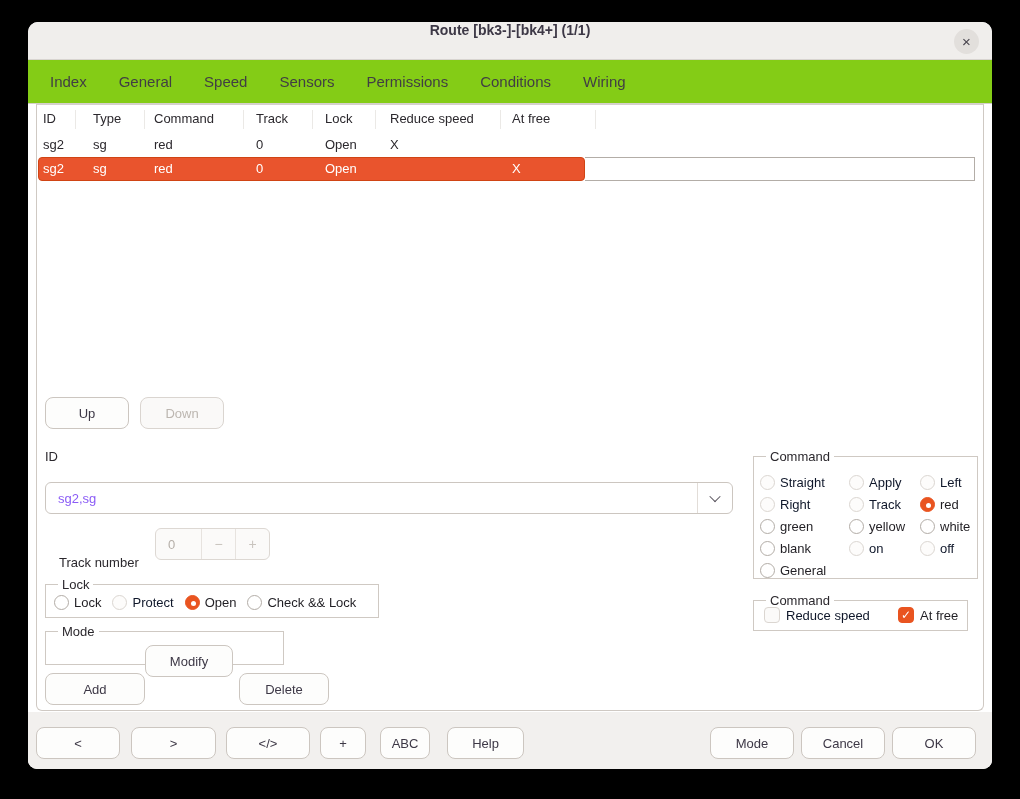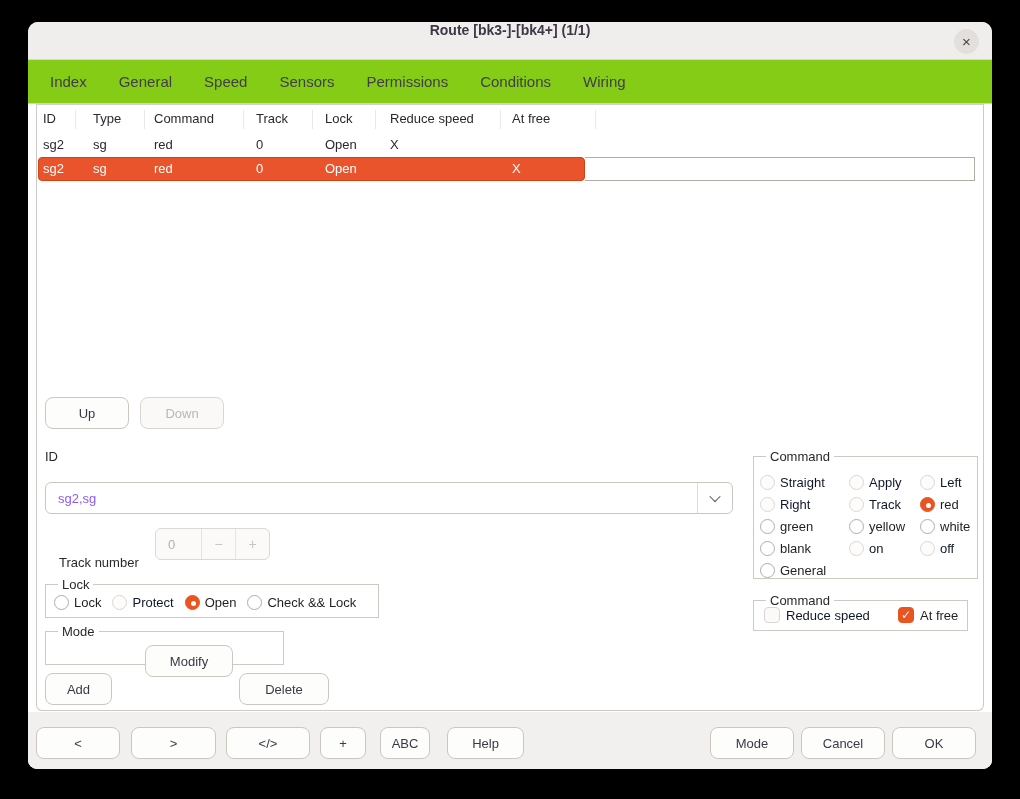--- a/index.html
+++ b/index.html
@@ -199,21 +199,21 @@
                 <div class="radio normal"></div>
                 <div class="rlabel">Check &amp;&amp; Lock</div>
               </div>
             </div>
         </div>
 
         <div class="fieldset" style="left:8px; top:526px; width:239px; height:34px;">
           <div class="legend">Mode</div>
         </div>
 
-        <div class="btn" style="left:8px; top:568px; width:67px;">
+        <div class="btn" style="left:8px; top:568px; width:100px;">
           <span>Add</span>
         </div>
         <div class="btn" style="left:108px; top:540px; width:88px;">
           <span>Modify</span>
         </div>
         <div class="btn" style="left:202px; top:568px; width:90px;">
           <span>Delete</span>
         </div>
 
         <div class="fieldset" style="left:716px; top:351px; width:225px; height:123px;">

